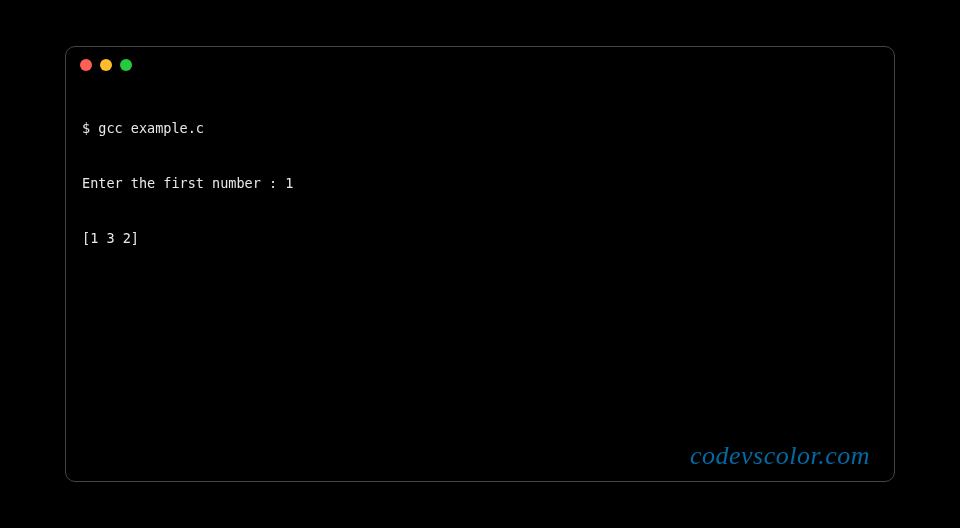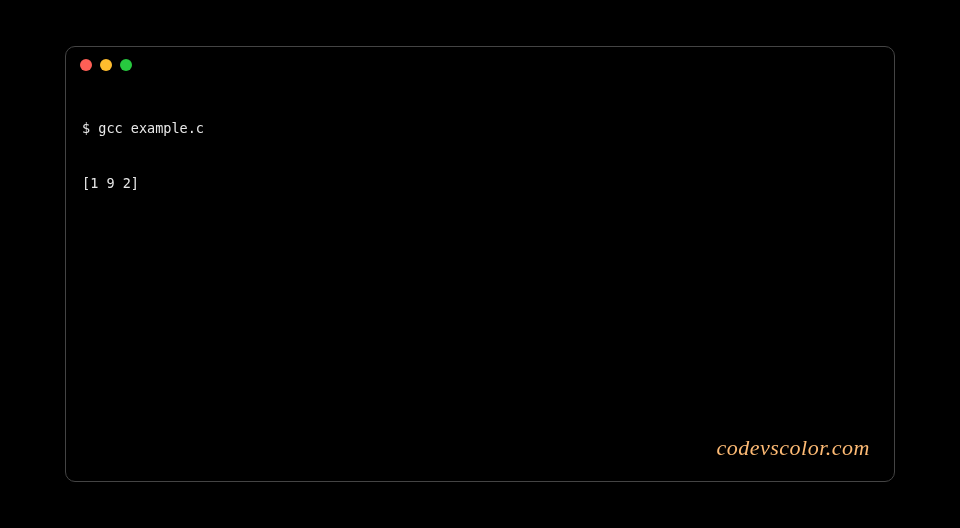--- a/index.html
+++ b/index.html
@@ -45,40 +45,41 @@
       color: #e8e8e8;
       font-size: 13.5px;
       line-height: 1.35;
       white-space: pre;
       font-family: "SF Mono", "Monaco", "Menlo", "Consolas", monospace;
     }
     .line { display: block; }
     .watermark {
       position: absolute;
       right: 24px;
-      bottom: 20px;
-      color: #fdba74;
+      bottom: 10px;
+      color: #0369a1;
       font-family: "Brush Script MT", "Segoe Script", cursive;
-      font-size: 22px;
+      font-size: 26px;
       font-style: italic;
       letter-spacing: 0.5px;
     }
   </style>
 </head>
 <body>
 
 <div class="terminal-window">
   <div class="titlebar">
     <div class="traffic-light close-light"></div>
     <div class="traffic-light minimize-light"></div>
     <div class="traffic-light zoom-light"></div>
   </div>
   <div class="terminal-content">
     <span class="line">$ gcc example.c</span>
-    <span class="line">[1 9 2]</span>
+    <span class="line">Enter the first number : 1</span>
+    <span class="line">[1 3 2]</span>
     
     
     
     
     
     
     
     
     
     

